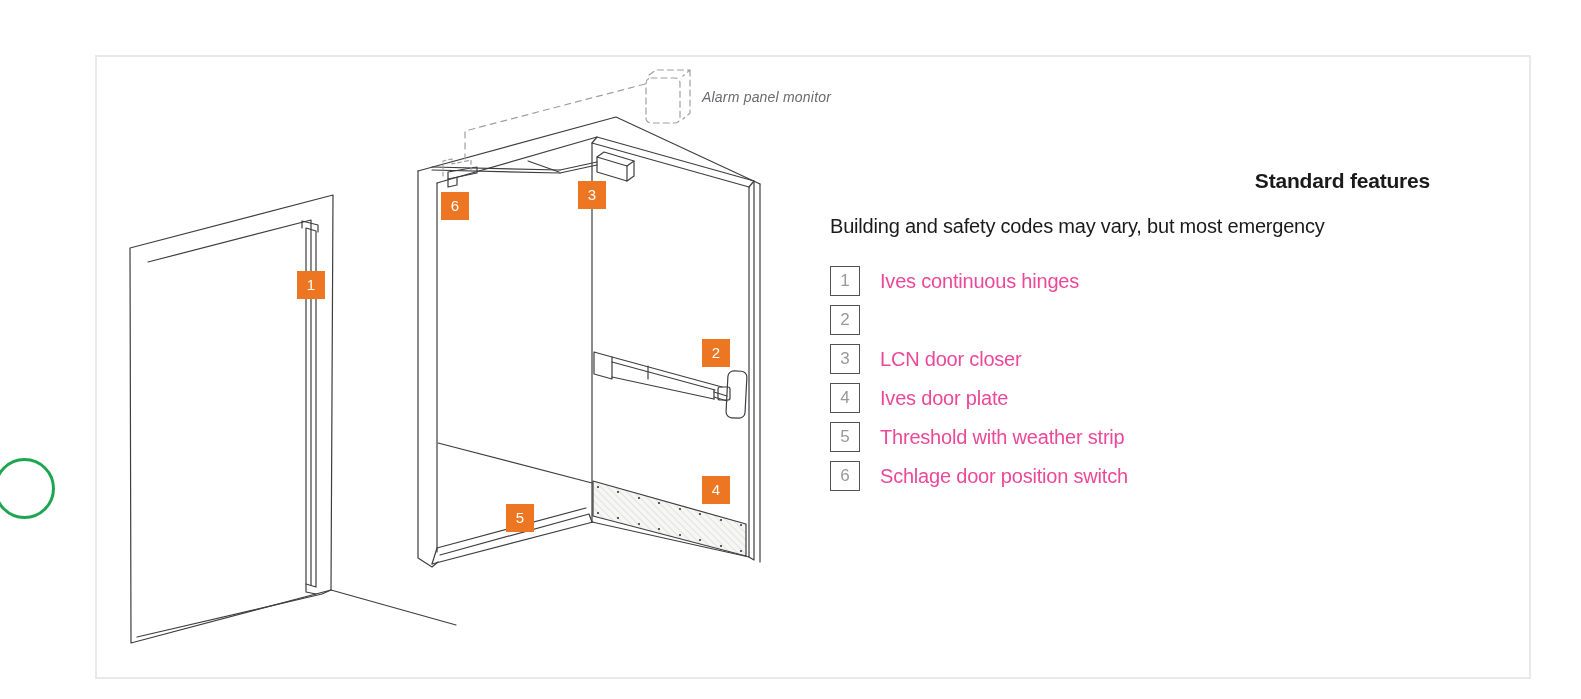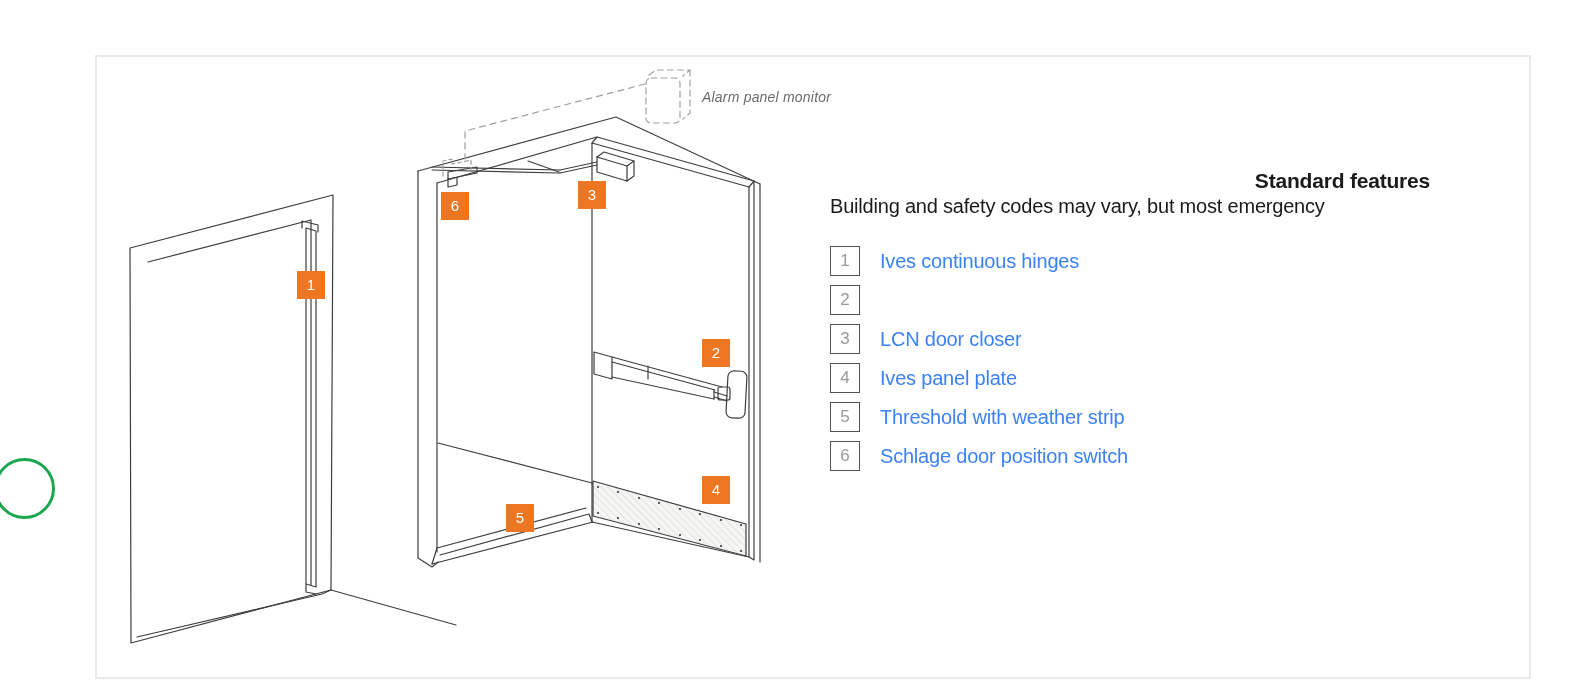--- a/index.html
+++ b/index.html
@@ -26,29 +26,29 @@
   .m3 { left:578px; top:181px; }
   .m4 { left:702px; top:476px; }
   .m5 { left:506px; top:504px; }
   .m6 { left:441px; top:192px; }
   .alarm-label {
     position:absolute; left:702px; top:89px; font-size:14px; color:#6A6B6E;
     letter-spacing:0.2px; z-index:4;font-style:italic;
   }
   .legend { position:absolute; left:830px; top:168px; width:600px; color:#1A1A1B; z-index:4; }
   .legend h2 { margin:0; font-size:21px; line-height:26px; font-weight:bold; letter-spacing:-0.2px;text-align:right; }
-  .legend .desc { font-size:20px; line-height:25px; letter-spacing:-0.2px; }
+  .legend .desc { font-size:20px; line-height:25px; letter-spacing:-0.2px;margin-top:20px; }
   .legend ul { list-style:none; margin:27px 0 0 0; padding:0; }
   .legend li { display:flex; align-items:center; height:30px; margin-bottom:9px; }
   .numbox {
     width:30px; height:30px; box-sizing:border-box; border:1px solid #515256;
     color:#98999D; font-size:17px; display:flex; align-items:center; justify-content:center;
     flex:none; background:#fff;
   }
-  .itemlabel { margin-left:20px; font-size:20px; letter-spacing:-0.2px; color:#3b82f6; }
+  .itemlabel { margin-left:20px; font-size:20px; letter-spacing:-0.2px; color:#ec4899; }
 </style>
 </head>
 <body>
 
 <div class="panel"></div>
 
 <svg class="diagram" width="1581" height="699" viewBox="0 0 1581 699">
   <defs>
     <pattern id="hatch" width="5" height="5" patternUnits="userSpaceOnUse" patternTransform="rotate(-45)">
       <rect width="5" height="5" fill="#F6F6F4"></rect>
@@ -177,21 +177,21 @@
     </li>
     <li>
       <span class="numbox">2</span>
     </li>
     <li>
       <span class="numbox">3</span>
       <span class="itemlabel">LCN door closer</span>
     </li>
     <li>
       <span class="numbox">4</span>
-      <span class="itemlabel">Ives panel plate</span>
+      <span class="itemlabel">Ives door plate</span>
     </li>
     <li>
       <span class="numbox">5</span>
       <span class="itemlabel">Threshold with weather strip</span>
     </li>
     <li>
       <span class="numbox">6</span>
       <span class="itemlabel">Schlage door position switch</span>
     </li>
   </ul>

